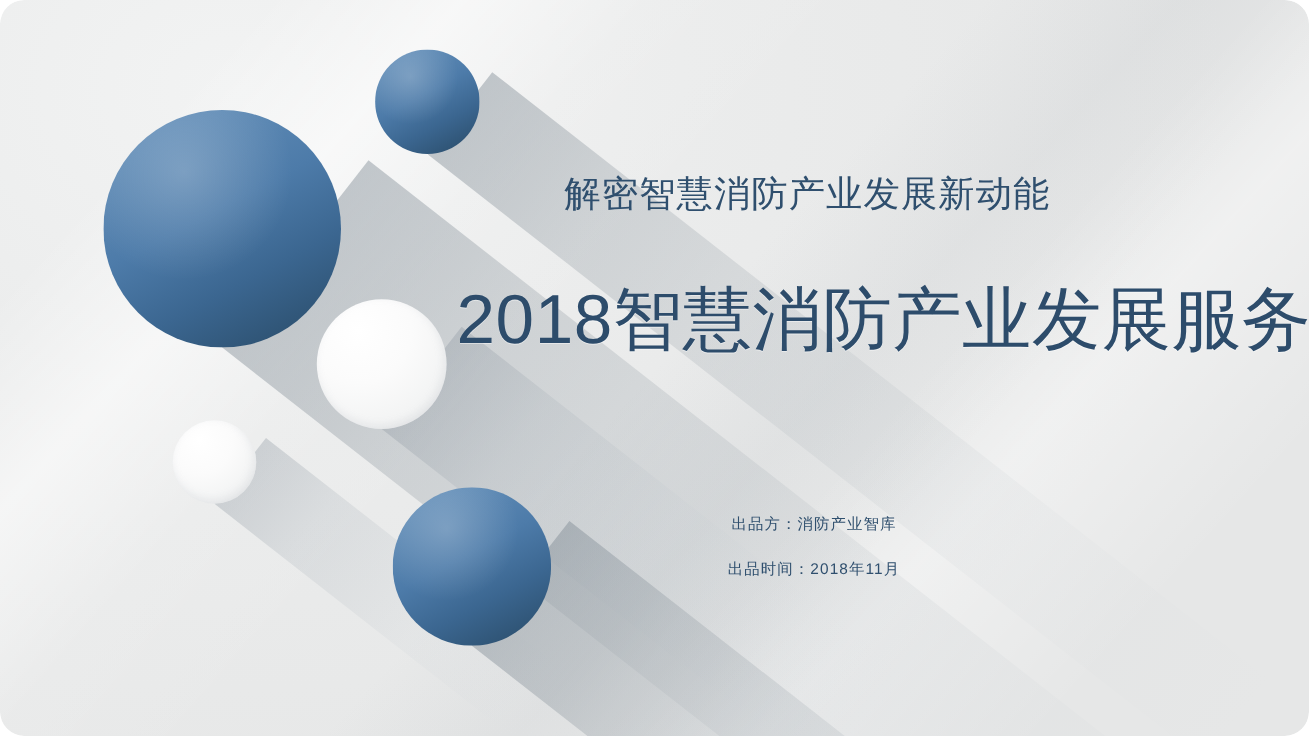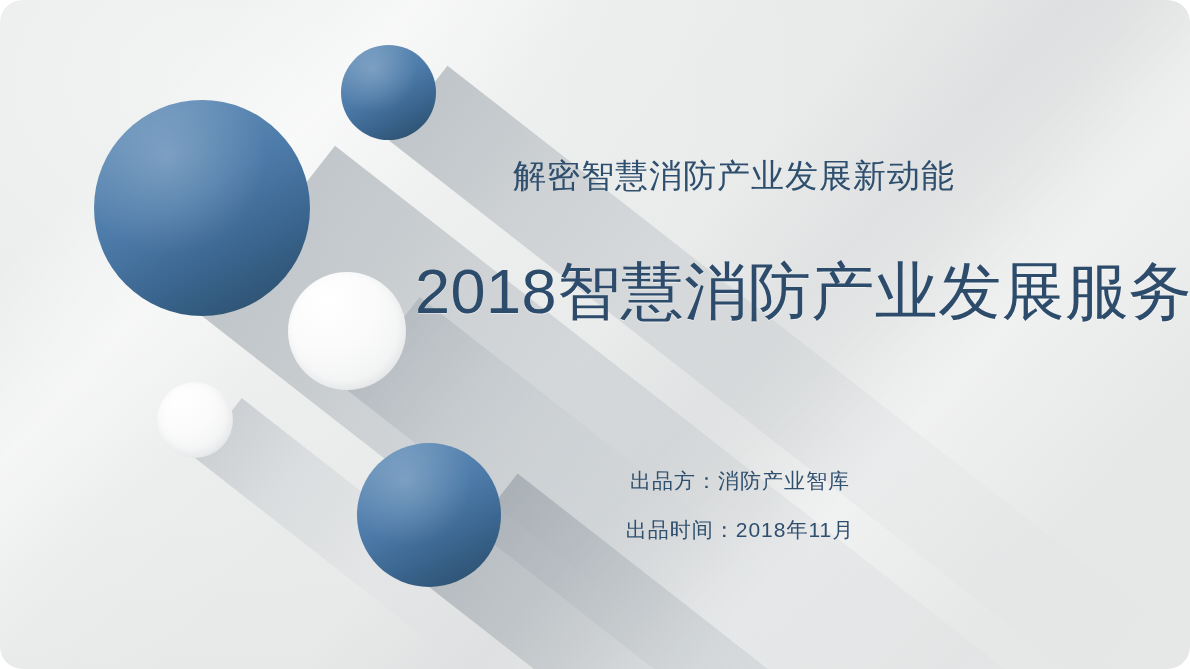--- a/index.html
+++ b/index.html
@@ -153,21 +153,21 @@
   #publisher-block {
     position: absolute;
     right: 290px;
     top: 468px;
     text-align: center;
     z-index: 6;
     width: 320px;
   }
 
   .pub-line {
-    font-size: 21px;
+    font-size: 14px;
     line-height: 1.2;
     color: #2f4f6e;
     letter-spacing: 1px;
     white-space: nowrap;
   }
   .pub-line + .pub-line { margin-top: 24px; text-align: center; }
 </style>
 </head>
 <body>
 

